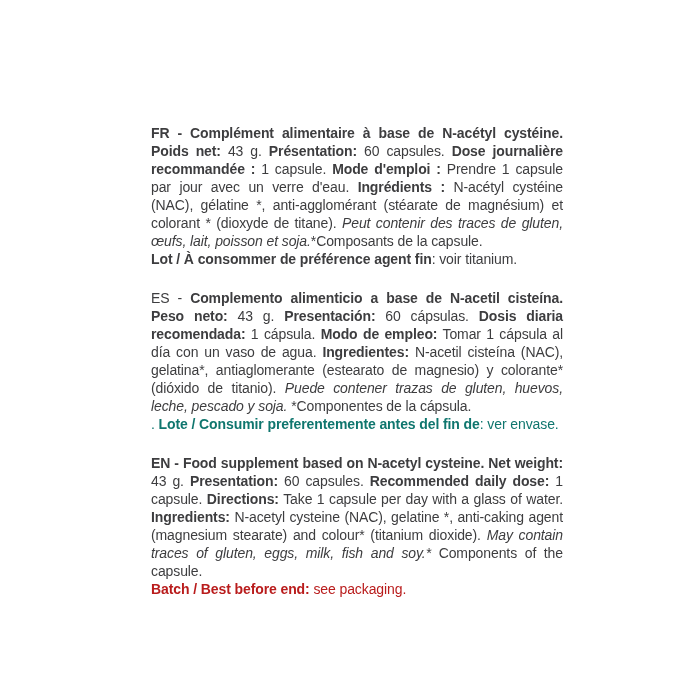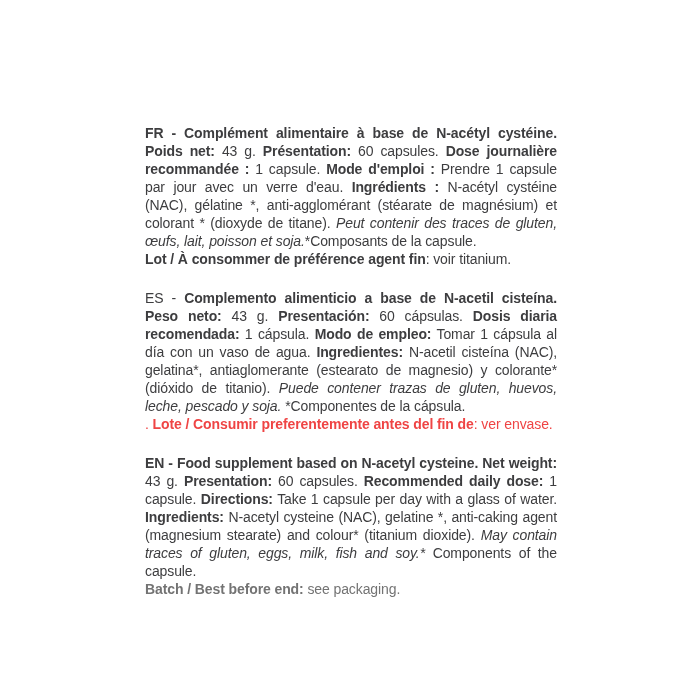--- a/index.html
+++ b/index.html
@@ -9,21 +9,21 @@
   body {
     width: 700px;
     height: 700px;
     background: #ffffff;
     font-family: "Liberation Sans", sans-serif;
     position: relative;
     overflow: hidden;
   }
   .sheet {
     position: absolute;
-    left: 145px;
+    left: 151px;
     top: 124px;
     width: 412px;
   }
   .lang-section {
     margin: 0 0 21px 0;
   }
   .label-par {
     margin: 0;
     font-size: 14px;
     line-height: 18px;
@@ -42,21 +42,21 @@
 
 <div class="sheet">
 
   <section class="lang-section">
     <p class="label-par body" style="color: rgb(61, 61, 63);"><span class="b ">FR - Complément alimentaire à base de N-acétyl cystéine. </span><span class="b ">Poids net:</span><span class=""> 43 g. </span><span class="b ">Présentation:</span><span class=""> 60 capsules. </span><span class="b ">Dose journalière recommandée :</span><span class=""> 1 capsule. </span><span class="b ">Mode d'emploi :</span><span class=""> Prendre 1 capsule par jour avec un verre d'eau. </span><span class="b ">Ingrédients :</span><span class=""> N-acétyl cystéine (NAC), gélatine *, anti-agglomérant (stéarate de magnésium) et colorant * (dioxyde de titane). </span><span class="i">Peut contenir des traces de gluten, œufs, lait, poisson et soja.</span><span class="">*Composants de la capsule.</span></p>
     <p class="label-par batch" style="color: rgb(61, 61, 63);"><span class="b ">Lot / À consommer de préférence agent fin</span><span class="">: voir titanium.</span></p>
   </section>
 
   <section class="lang-section">
     <p class="label-par body" style="color: rgb(61, 61, 63);"><span class="">ES - </span><span class="b ">Complemento alimenticio a base de N-acetil cisteína. </span><span class="b ">Peso neto:</span><span class=""> 43 g. </span><span class="b ">Presentación:</span><span class=""> 60 cápsulas. </span><span class="b ">Dosis diaria recomendada:</span><span class=""> 1 cápsula. </span><span class="b ">Modo de empleo:</span><span class=""> Tomar 1 cápsula al día con un vaso de agua. </span><span class="b ">Ingredientes:</span><span class=""> N-acetil cisteína (NAC), gelatina*, antiaglomerante (estearato de magnesio) y colorante* (dióxido de titanio). </span><span class="i">Puede contener trazas de gluten, huevos, leche, pescado y soja.</span><span class=""> *Componentes de la cápsula.</span></p>
-    <p class="label-par batch" style="color: #ef4444;"><span class="">. </span><span class="b ">Lote / Consumir preferentemente antes del fin de</span><span class="">: ver envase.</span></p>
+    <p class="label-par batch" style="color: #0f766e;"><span class="">. </span><span class="b ">Lote / Consumir preferentemente antes del fin de</span><span class="">: ver envase.</span></p>
   </section>
 
   <section class="lang-section">
     <p class="label-par body" style="color: rgb(61, 61, 63);"><span class="b ">EN - Food supplement based on N-acetyl cysteine. Net weight:</span><span class=""> 43 g. </span><span class="b ">Presentation:</span><span class=""> 60 capsules. </span><span class="b ">Recommended daily dose:</span><span class=""> 1 capsule. </span><span class="b ">Directions:</span><span class=""> Take 1 capsule per day with a glass of water. </span><span class="b ">Ingredients:</span><span class=""> N-acetyl cysteine (NAC), gelatine *, anti-caking agent (magnesium stearate) and colour* (titanium dioxide). </span><span class="i">May contain traces of gluten, eggs, milk, fish and soy.*</span><span class=""> Components of the capsule.</span></p>
-    <p class="label-par batch" style="color: #737373;"><span class="b ">Batch / Best before end:</span><span class=""> see packaging.</span></p>
+    <p class="label-par batch" style="color: #b91c1c;"><span class="b ">Batch / Best before end:</span><span class=""> see packaging.</span></p>
   </section>
 
 </div>
 
 </body></html>

